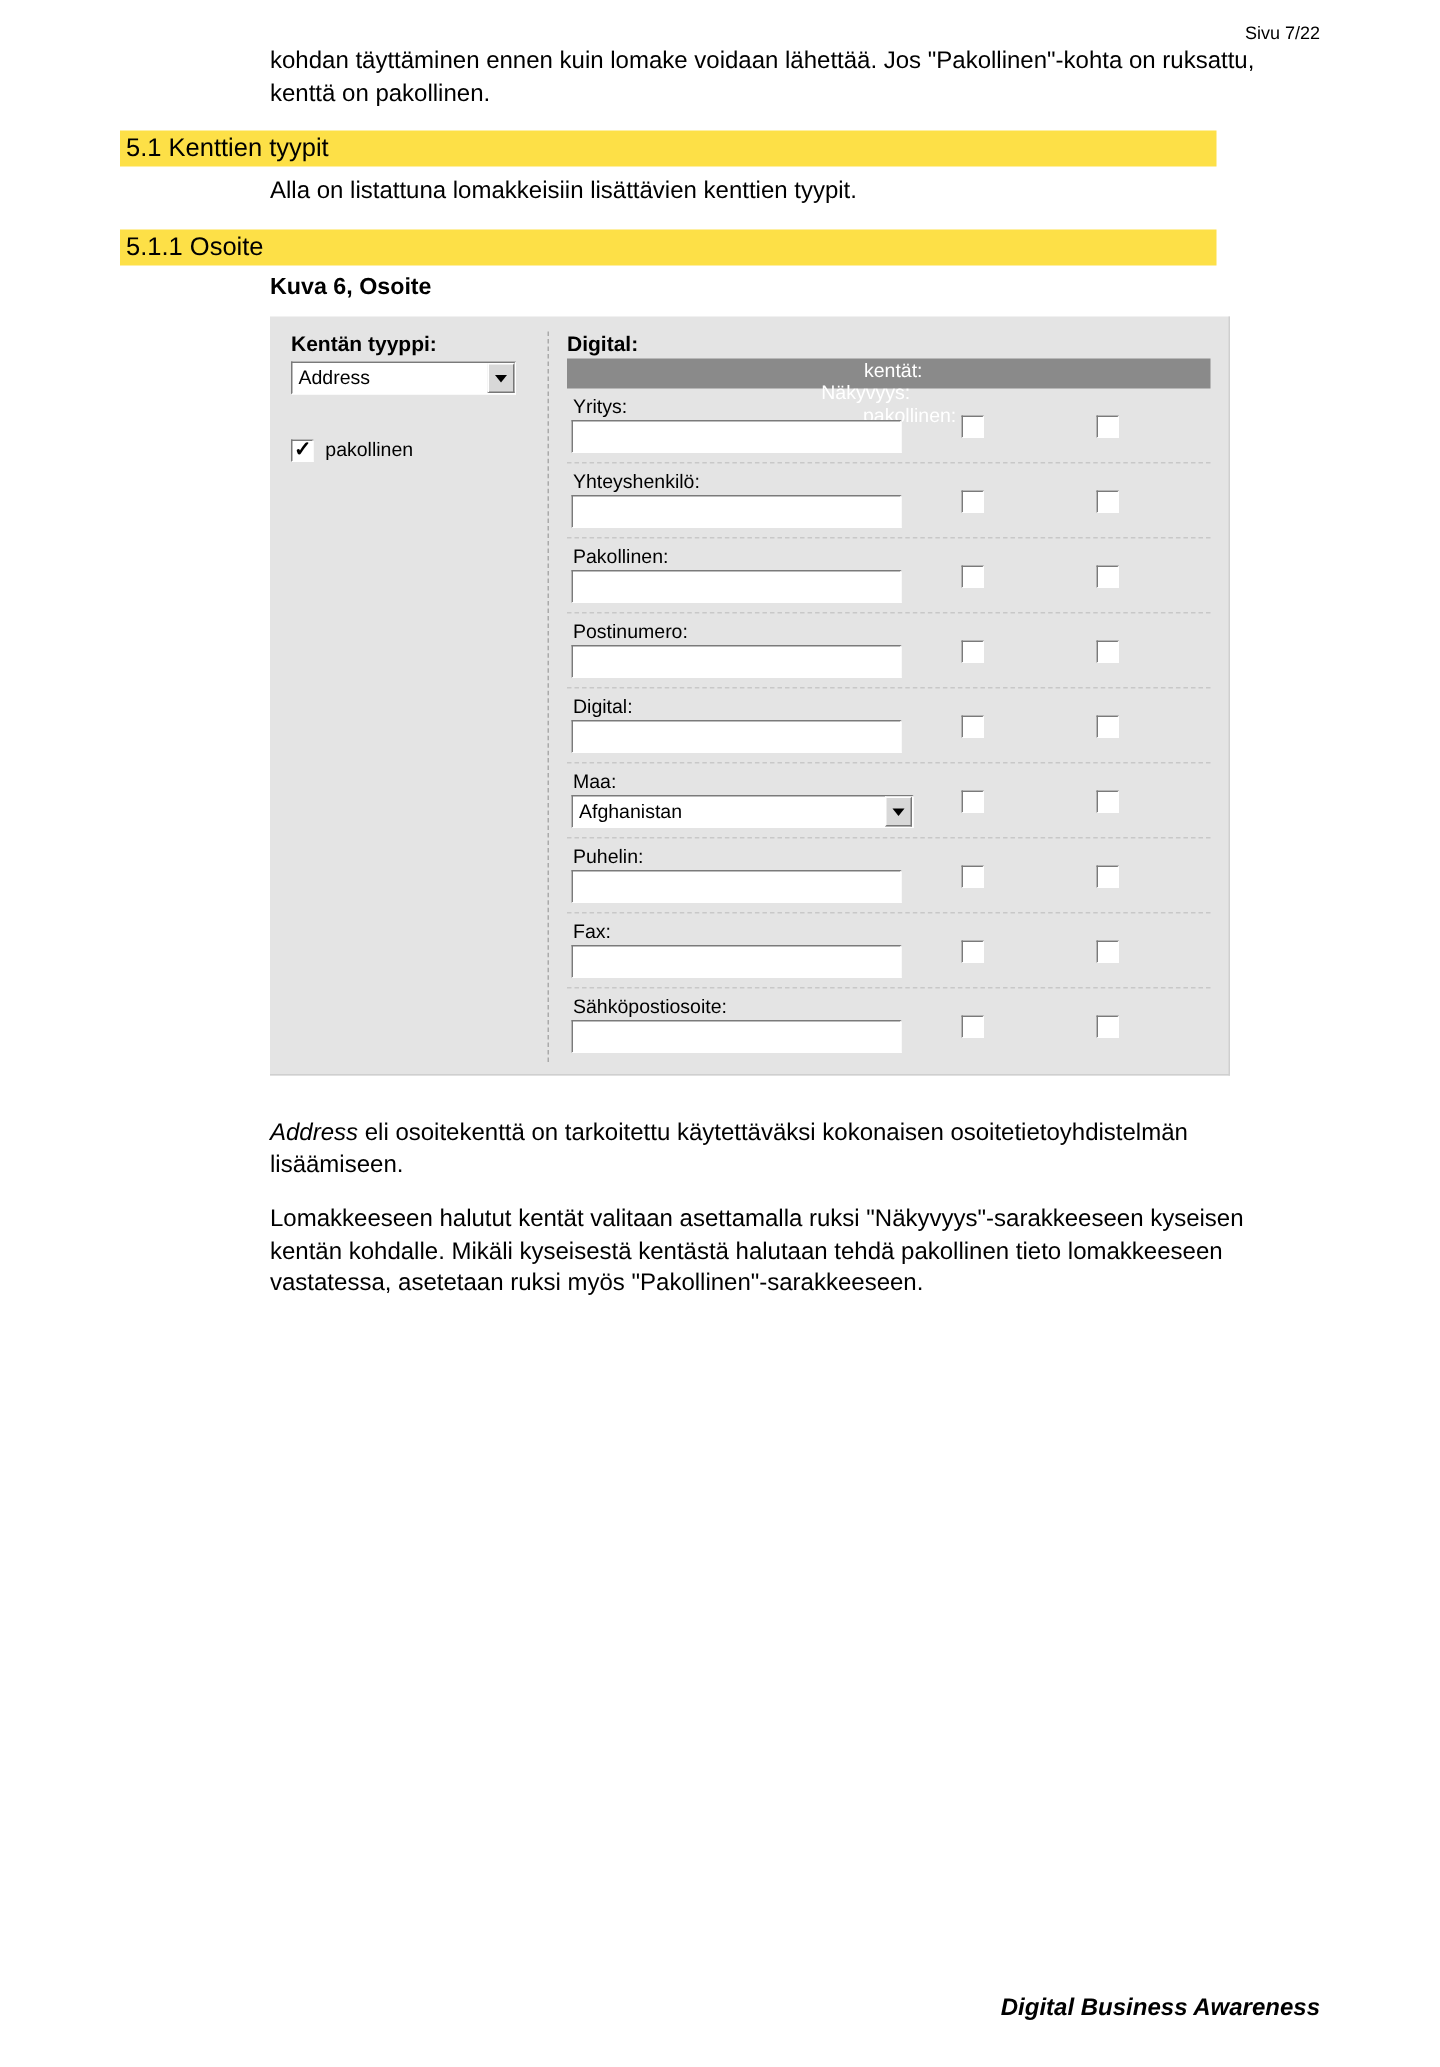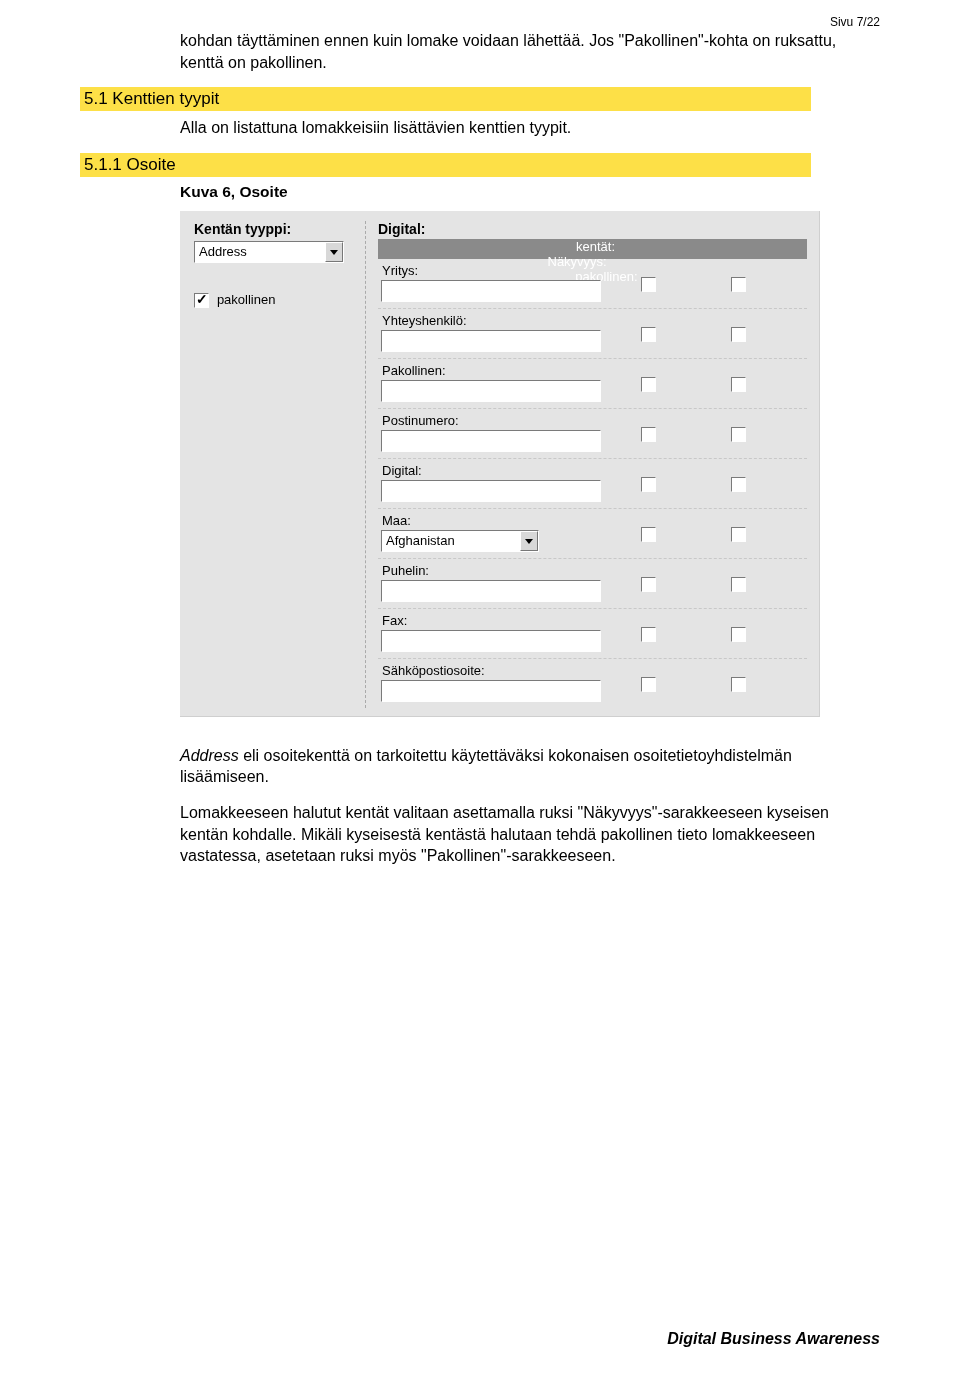--- a/index.html
+++ b/index.html
@@ -278,21 +278,21 @@
                 <div class="text-input"></div>
               </div>
               <div class="chk-cell">
                 <span class="chk"></span>
               </div>
               <div class="chk-cell">
                 <span class="chk"></span>
               </div>
             </div>
             <div class="field-row">
-              <div class="field-left"><div class="field-label">Maa:</div><div class="select-box" style="width: 158px; margin: 2px 0px 4px 3px;"><span>Afghanistan</span><span class="arrow-btn"></span></div></div>
+              <div class="field-left"><div class="field-label">Maa:</div><div class="select-box" style="width: 228px; margin: 2px 0px 4px 3px;"><span>Afghanistan</span><span class="arrow-btn"></span></div></div>
               <div class="chk-cell">
                 <span class="chk"></span>
               </div>
               <div class="chk-cell">
                 <span class="chk"></span>
               </div>
             </div>
             <div class="field-row">
               <div class="field-left">
                 <div class="field-label">Puhelin:</div>

